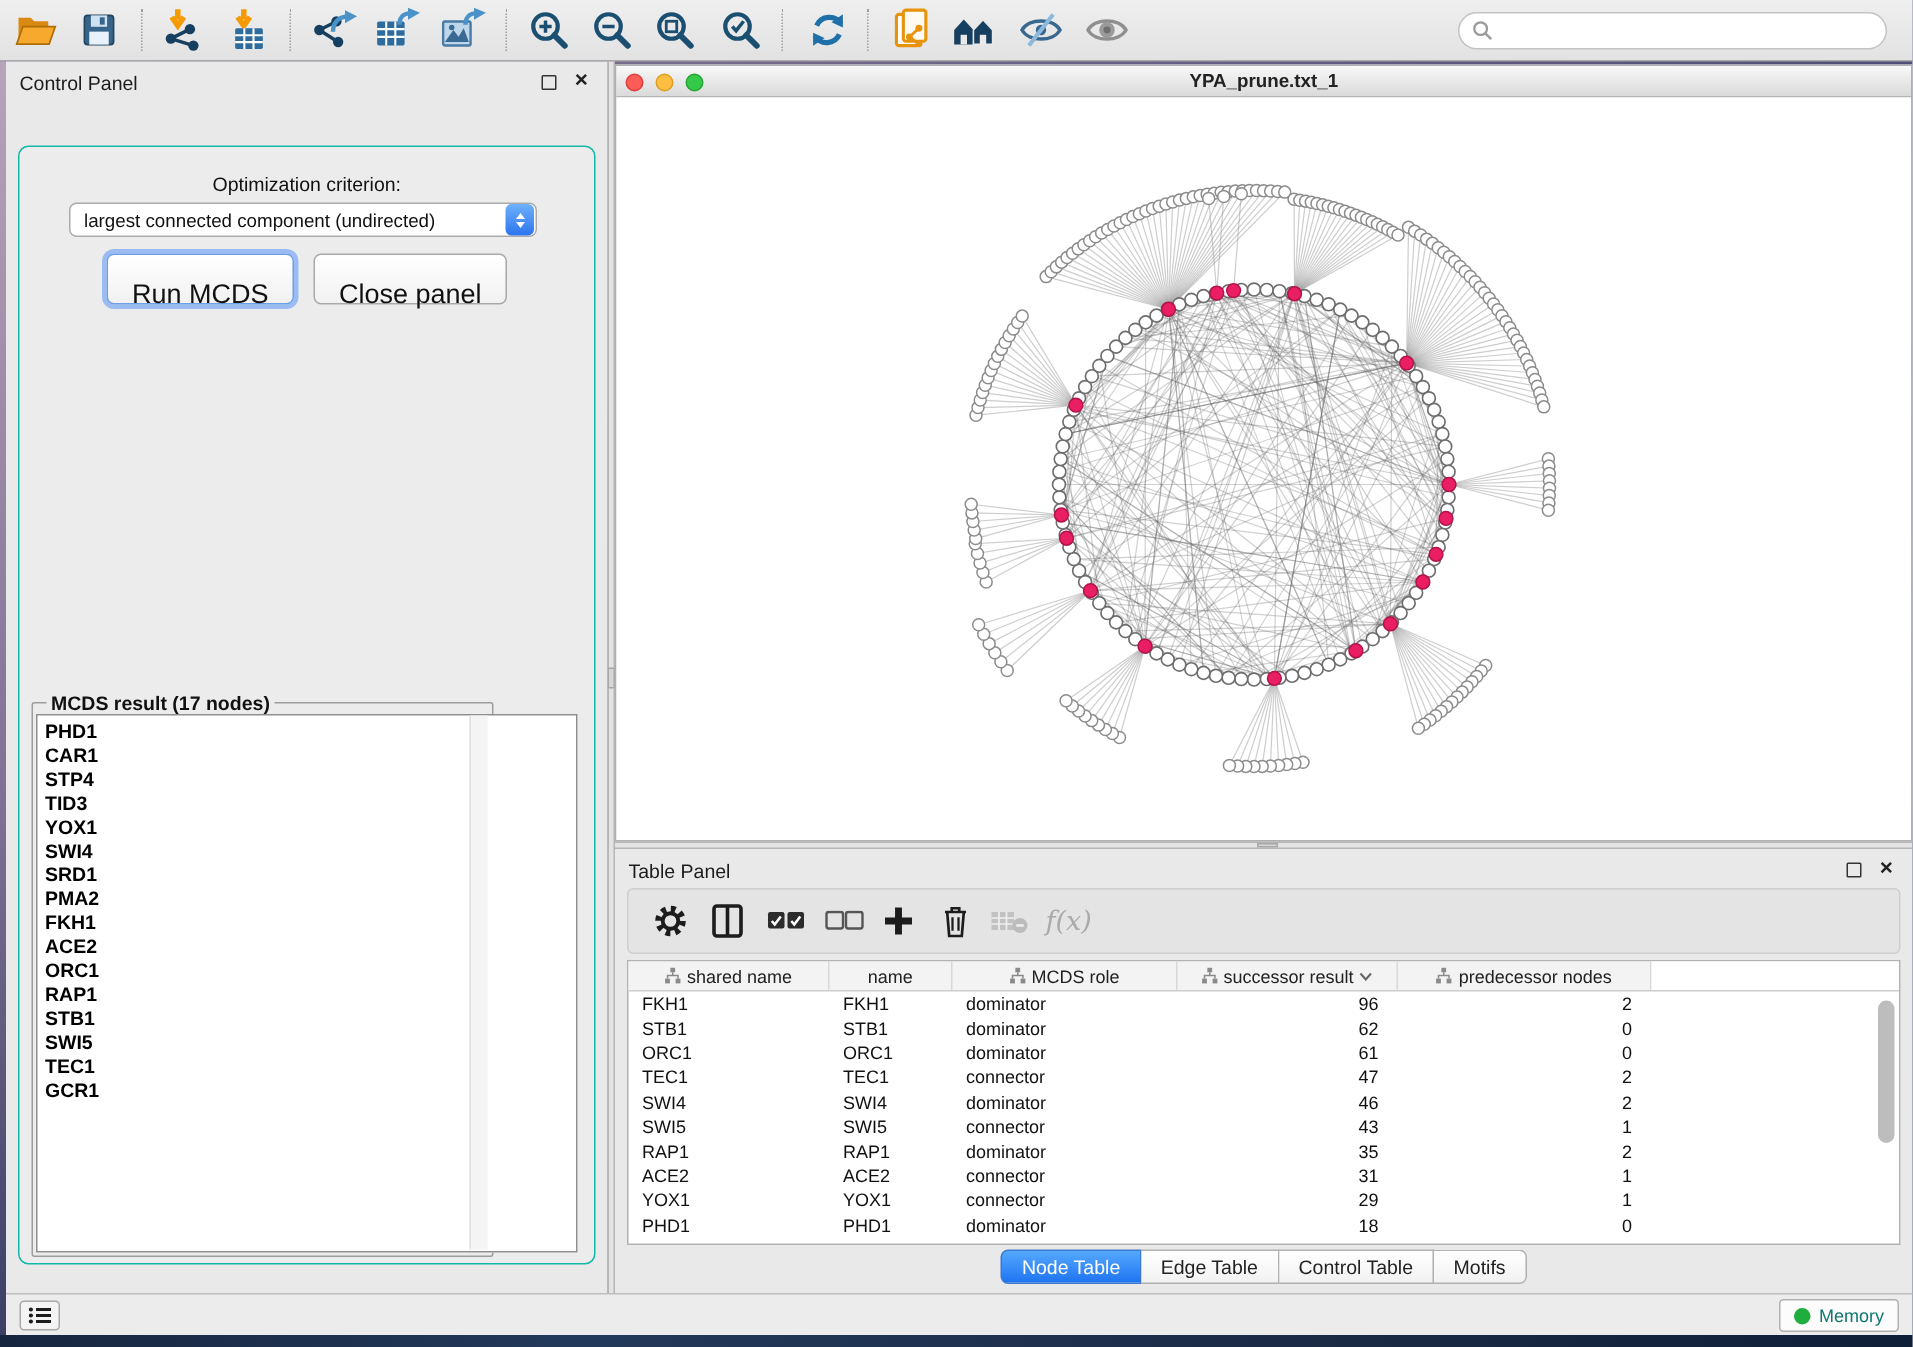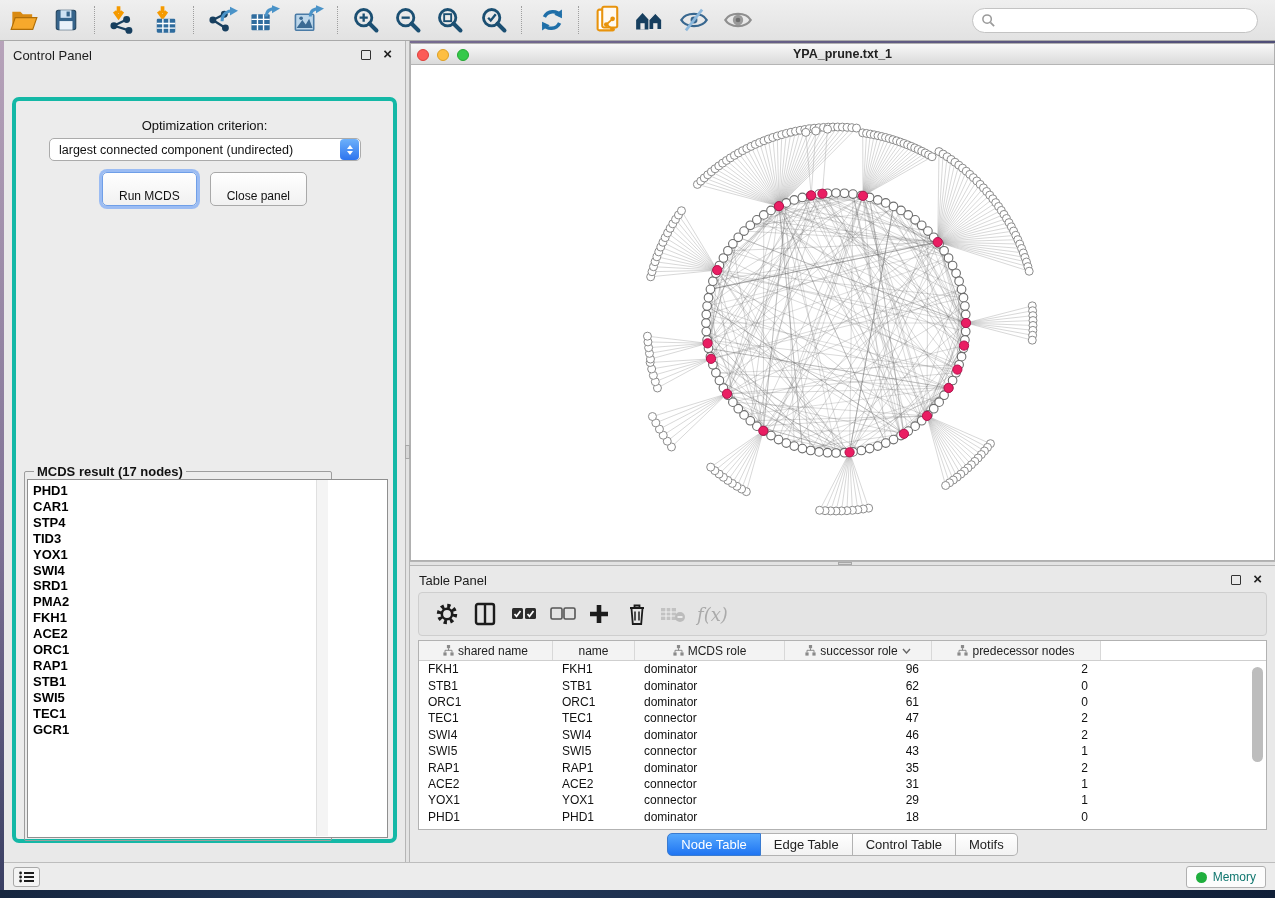--- a/index.html
+++ b/index.html
@@ -23,29 +23,29 @@
   .panel-titlebar { position:absolute; left:0; top:0; width:100%; height:28px; }
   .panel-title { position:absolute; left:9px; top:7px; font-size:13px; color:#1c1c1c; }
   .win-float { position:absolute; top:9px; width:10px; height:10px; border:1.5px solid #333; border-radius:1px; }
   .win-close { position:absolute; top:4px; font-size:15px; font-weight:700; color:#222; line-height:18px; }
   .seg { display:flex; }
   .seg-tab { padding:3px 13px; font-size:13px; color:#222; background:linear-gradient(#ffffff,#f2f2f2); border:1px solid #b2b2b2; border-left:none; }
   .seg-tab:first-child { border-left:1px solid #b2b2b2; border-radius:5px 0 0 5px; }
   .seg-tab:last-child { border-radius:0 5px 5px 0; }
   .seg-tab.sel { background:linear-gradient(#55a8fd,#1f74f2); color:#fff; border-color:#3a7bd0; }
   .cp-tabs { position:absolute; left:0; top:31px; width:100%; display:flex; justify-content:center; }
-  .cp-body { position:absolute; left:8px; top:56px; width:385px; height:746px; background:#ececec; border:4px solid #14b8a6; border-radius:7px; }
+  .cp-body { position:absolute; left:8px; top:56px; width:385px; height:746px; background:#ececec; border:1px solid #14b8a6; border-radius:7px; }
   .opt-label { position:absolute; left:0; top:17px; width:100%; text-align:center; font-size:13px; color:#111; }
   .combo { position:absolute; left:33px; top:37px; width:312px; height:23px; background:#fff; border:1px solid #ababab; border-radius:5px; display:flex; align-items:center; }
   .combo-text { flex:1; font-size:12.5px; padding-left:9px; color:#111; white-space:nowrap; }
   .combo-btn { width:19px; height:21px; margin-right:1px; border-radius:4px; background:linear-gradient(#6db1fb,#2d74ee); display:flex; flex-direction:column; align-items:center; justify-content:center; gap:2px; }
   .chev-up { width:0;height:0;border-left:3.5px solid transparent;border-right:3.5px solid transparent;border-bottom:4px solid #fff; }
   .chev-dn { width:0;height:0;border-left:3.5px solid transparent;border-right:3.5px solid transparent;border-top:4px solid #fff; }
   .btn-row { position:absolute; left:0; top:71px; width:100%; display:flex; justify-content:center; gap:13px; }
-  .pbtn { height:32px; padding:16px 16px; font-size:12px; color:#111; background:linear-gradient(#ffffff,#f1f1f1); border:1px solid #a9a9a9; border-radius:5px; }
+  .pbtn { height:32px; padding:16px 16px; font-size:18px; color:#111; background:linear-gradient(#ffffff,#f1f1f1); border:1px solid #a9a9a9; border-radius:5px; }
   .pbtn.focused { box-shadow:0 0 0 3px rgba(90,150,250,.55); border-color:#6f9fe8; }
   .mcds-group { position:absolute; left:8px; top:370px; width:308px; height:370px; border:1px solid #9d9d9d; border-radius:2px;font-weight:bold; }
   .group-title { position:absolute; left:9px; top:-8px; background:#ececec; padding:0 3px; font-size:13px; color:#111; }
   .result-list { position:absolute; left:2px; top:7px; width:361px; height:359px; background:#fff; border:1px solid #8f8f8f; font-size:13px; line-height:15.9px; padding:3px 0 0 5px; overflow:hidden; }
   .result-track { position:absolute; right:3px; top:8px; width:12px; height:356px; background:#f4f4f4; border-left:1px solid #e0e0e0; }
 
   
   .vsplit { left:405px; top:41px; width:5px; height:821px; background:#e3e3e3; border-left:1px solid #b5b5b5; border-right:1px solid #b5b5b5; }
   .vsplit-handle { position:absolute; left:-1px; top:404px; width:5px; height:14px; background:#d6d6d6; border:1px solid #a8a8a8; }
   .hsplit { left:410px; top:561px; width:865px; height:5px; background:#e3e3e3; border-top:1px solid #b5b5b5; border-bottom:1px solid #b5b5b5; }
@@ -1096,21 +1096,21 @@
           </svg>
           <span>MCDS role</span>
         </div>
         <div class="th" style="width: 147px;">
           <svg width="11" height="11" viewBox="0 0 11 11">
             <rect x="3.9" y="0" width="3.2" height="3.2" fill="#8a8a8a"></rect>
             <rect x="0.4" y="7.4" width="3.2" height="3.2" fill="#8a8a8a"></rect>
             <rect x="7.4" y="7.4" width="3.2" height="3.2" fill="#8a8a8a"></rect>
             <path d="M5.5 3.2 V5.3 M2 7.4 V5.3 H9 V7.4" stroke="#8a8a8a" fill="none"></path>
           </svg>
-          <span>successor role</span>
+          <span>successor result</span>
           <svg width="9" height="6" viewBox="0 0 9 6">
             <path d="M1 1 L4.5 5 L8 1" stroke="#666" stroke-width="1.4" fill="none"></path>
           </svg>
         </div>
         <div class="th" style="width: 169px;">
           <svg width="11" height="11" viewBox="0 0 11 11">
             <rect x="3.9" y="0" width="3.2" height="3.2" fill="#8a8a8a"></rect>
             <rect x="0.4" y="7.4" width="3.2" height="3.2" fill="#8a8a8a"></rect>
             <rect x="7.4" y="7.4" width="3.2" height="3.2" fill="#8a8a8a"></rect>
             <path d="M5.5 3.2 V5.3 M2 7.4 V5.3 H9 V7.4" stroke="#8a8a8a" fill="none"></path>

